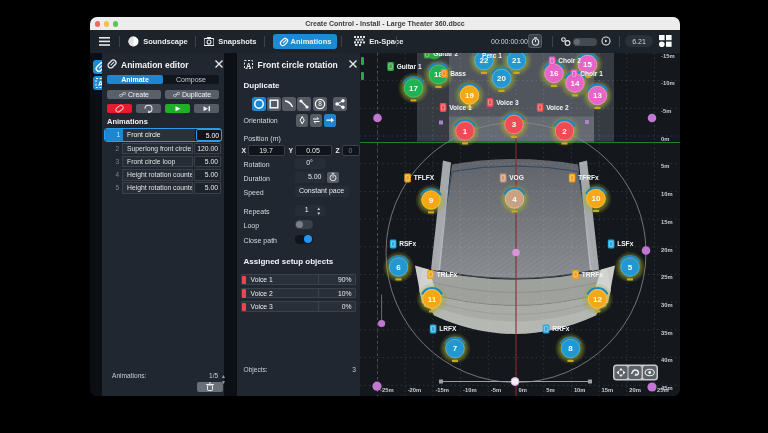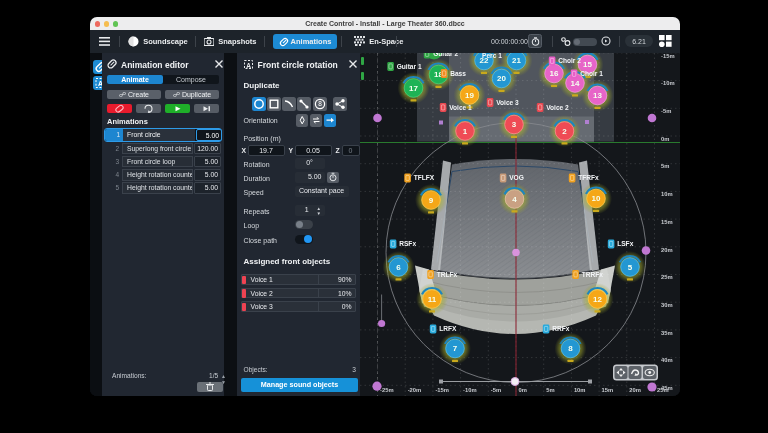--- a/index.html
+++ b/index.html
@@ -311,39 +311,38 @@
    <div class="vbox" style="left:58px;top:152.5px;width:30px;height:11px;line-height:10px;background:#272d36;border:none">1&nbsp;&nbsp;&nbsp;</div>
    <div style="position:absolute;left:80px;top:153px;font-size:4.5px;color:#cfd3d8;line-height:5px">▲<br>▼</div>
    <div class="label7" style="left:7px;top:169.5px">Loop</div>
    <div style="position:absolute;left:58px;top:167.5px;width:18px;height:9px;background:#3a4048;border-radius:4.5px">
           <div style="position:absolute;left:1px;top:1px;width:7px;height:7px;border-radius:50%;background:#787f88"></div>
         </div>
    <div class="label7" style="left:7px;top:184px">Close path</div>
    <div style="position:absolute;left:58px;top:182px;width:18px;height:9px;background:#10151b;border-radius:4.5px">
           <div style="position:absolute;right:0.5px;top:0.5px;width:8px;height:8px;border-radius:50%;background:#2196f3"></div>
         </div>
-   <div style="position:absolute;left:7px;top:204px;font-size:8px;font-weight:bold;color:#f0f2f4">Assigned front objects</div>
+   <div style="position:absolute;left:7px;top:204px;font-size:8px;font-weight:bold;color:#f0f2f4">Assigned setup objects</div>
 <div style="position:absolute;left:4px;top:221.5px;width:115px;height:10.5px;background:#2a3039;border:1px solid #3a414b;border-radius:1px">
  <div style="position:absolute;left:0.5px;top:0.5px;width:3.5px;height:8.5px;background:#ef4352;border-radius:1px"></div>
  <div style="position:absolute;left:9px;top:0;font-size:6.8px;color:#e8eaee;line-height:9.5px">Voice 1</div>
  <div style="position:absolute;left:76px;top:0;width:36px;font-size:6.8px;color:#e8eaee;line-height:9.5px;text-align:right;padding-right:2px;border-left:1px solid #3a414b;height:8.5px">90%</div>
 </div>
         <div style="position:absolute;left:4px;top:235.2px;width:115px;height:10.5px;background:#2a3039;border:1px solid #3a414b;border-radius:1px">
  <div style="position:absolute;left:0.5px;top:0.5px;width:3.5px;height:8.5px;background:#ef4352;border-radius:1px"></div>
  <div style="position:absolute;left:9px;top:0;font-size:6.8px;color:#e8eaee;line-height:9.5px">Voice 2</div>
  <div style="position:absolute;left:76px;top:0;width:36px;font-size:6.8px;color:#e8eaee;line-height:9.5px;text-align:right;padding-right:2px;border-left:1px solid #3a414b;height:8.5px">10%</div>
 </div>
         <div style="position:absolute;left:4px;top:248.89999999999998px;width:115px;height:10.5px;background:#2a3039;border:1px solid #3a414b;border-radius:1px">
  <div style="position:absolute;left:0.5px;top:0.5px;width:3.5px;height:8.5px;background:#ef4352;border-radius:1px"></div>
  <div style="position:absolute;left:9px;top:0;font-size:6.8px;color:#e8eaee;line-height:9.5px">Voice 3</div>
  <div style="position:absolute;left:76px;top:0;width:36px;font-size:6.8px;color:#e8eaee;line-height:9.5px;text-align:right;padding-right:2px;border-left:1px solid #3a414b;height:8.5px">0%</div>
 </div>
    <div style="position:absolute;left:7px;top:313.5px;font-size:6.6px;color:#c7ccd2">Objects:</div>
    <div style="position:absolute;right:4px;top:313.5px;font-size:6.6px;color:#c7ccd2">3</div>
-   <div style="position:absolute;left:4.5px;top:325.5px;width:117px;height:14px;background:#1691d8;border-radius:2px;color:#fff;font-size:7.2px;font-weight:bold;text-align:center;line-height:14px">Manage sound objects</div>
   </div>
 
   <div style="position:absolute;left:270px;top:0;width:320px;height:343.5px;background:#14171b;overflow:hidden">
 <svg width="320" height="344" viewBox="0 0 320 344" style="position:absolute;left:0;top:0">
           <rect x="57" y="0" width="197" height="88.5" fill="#363b42"></rect>
           <rect x="89" y="0" width="145" height="88.5" fill="#51565e"></rect>
           <rect x="89" y="63.5" width="145" height="25.0" fill="#666b72"></rect>
           <defs>
             <linearGradient id="fl" x1="0" y1="0" x2="0" y2="1">
               <stop offset="0" stop-color="#60646a"></stop>

